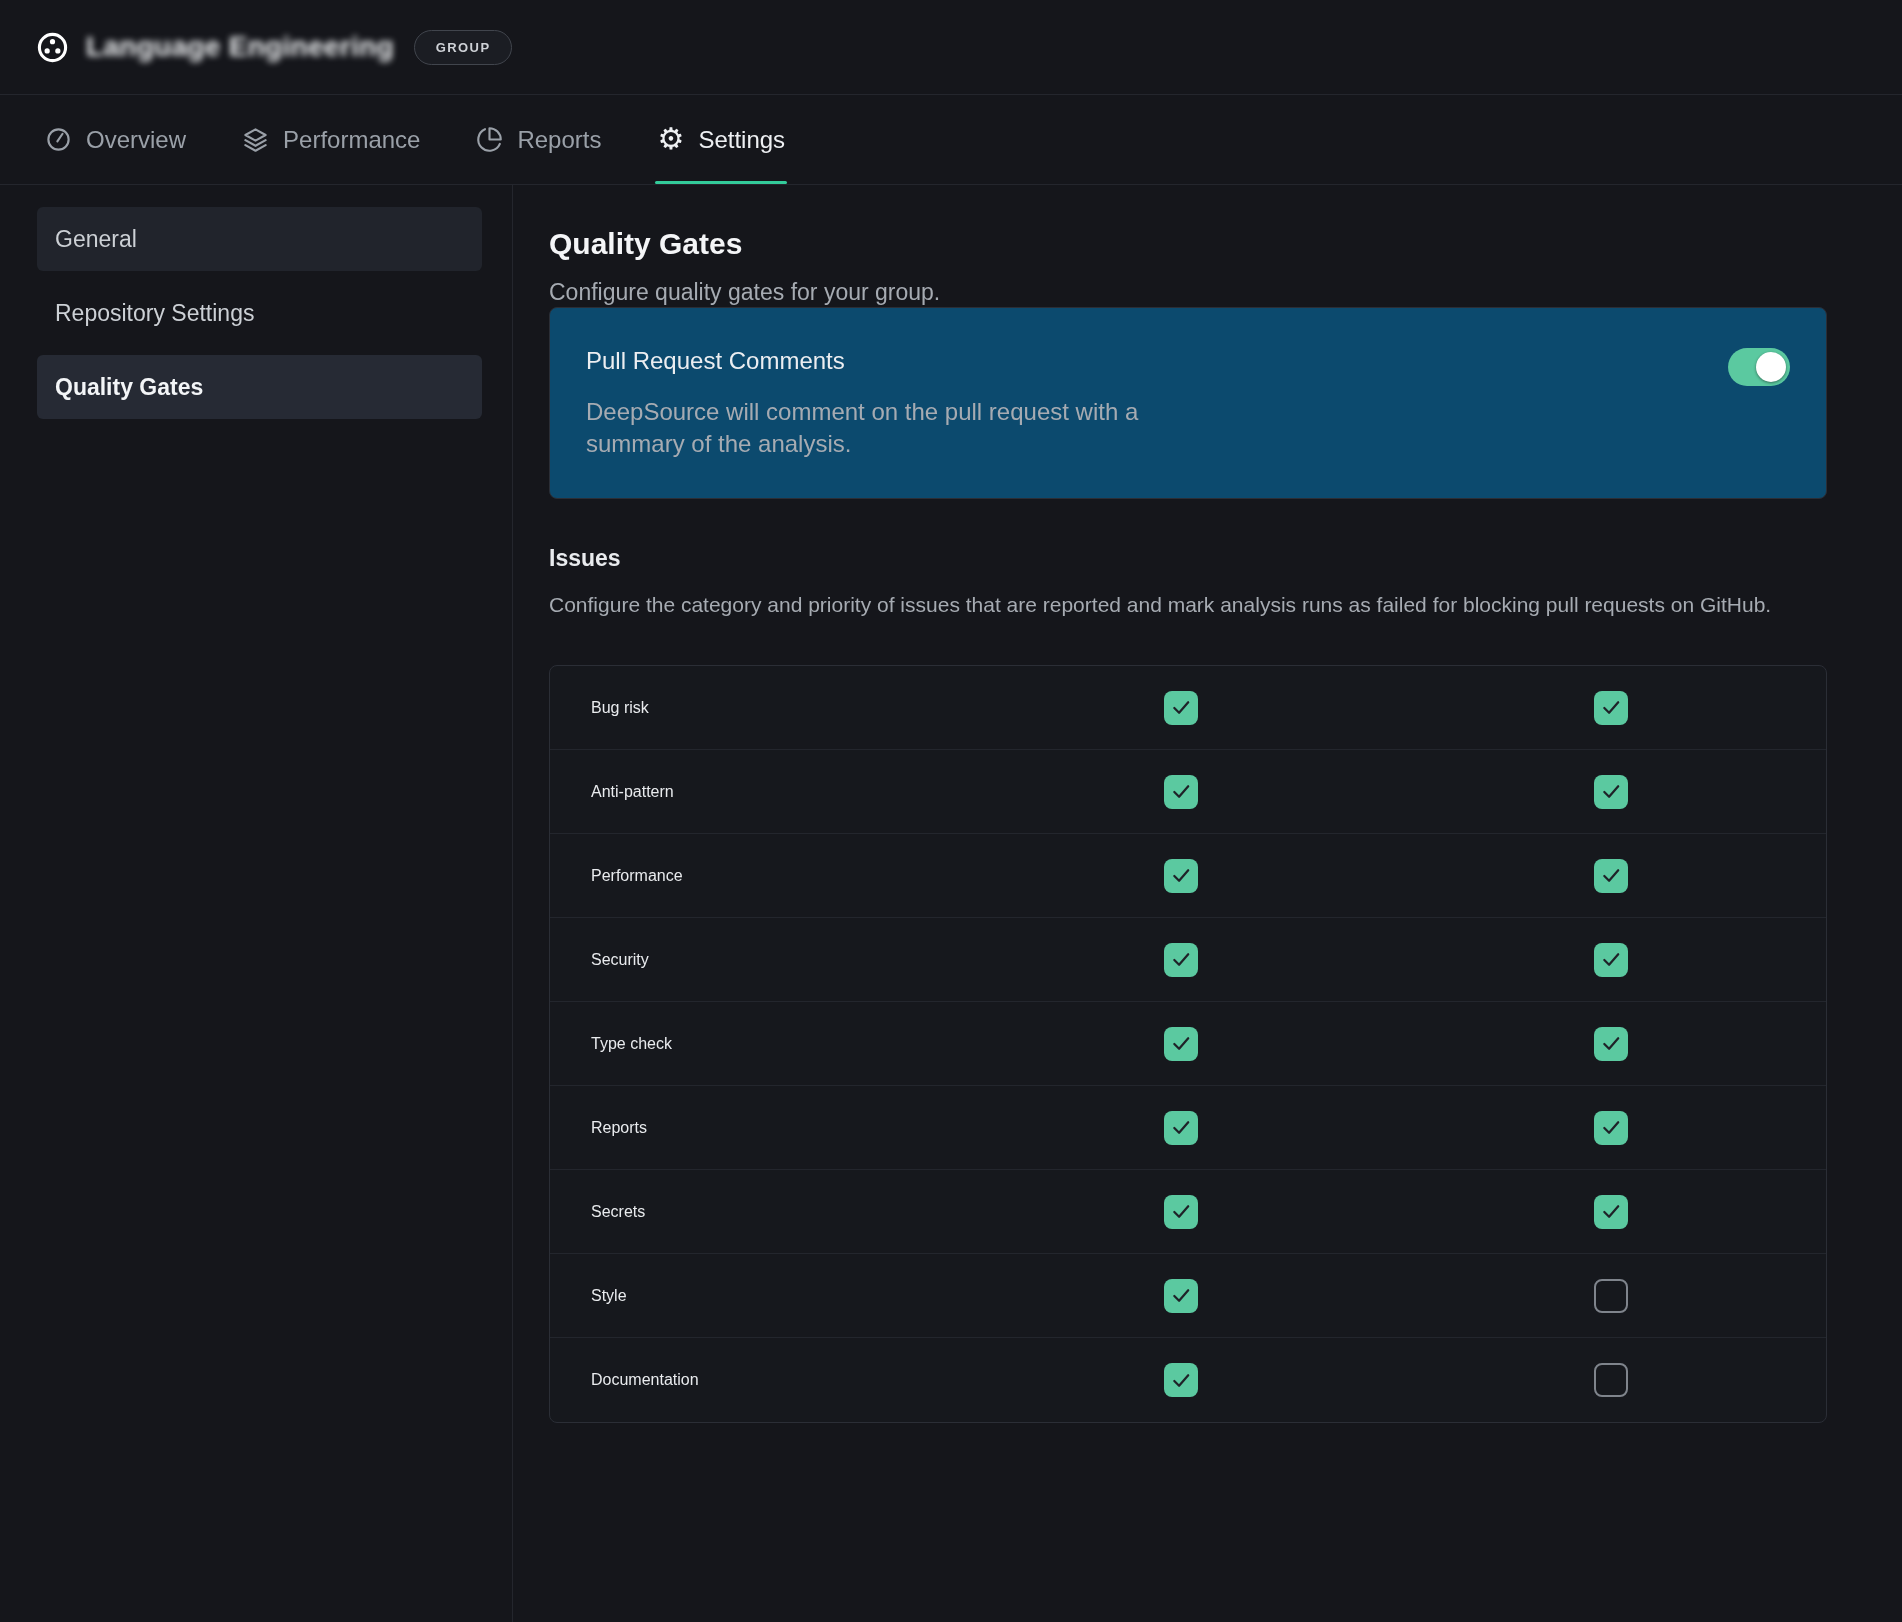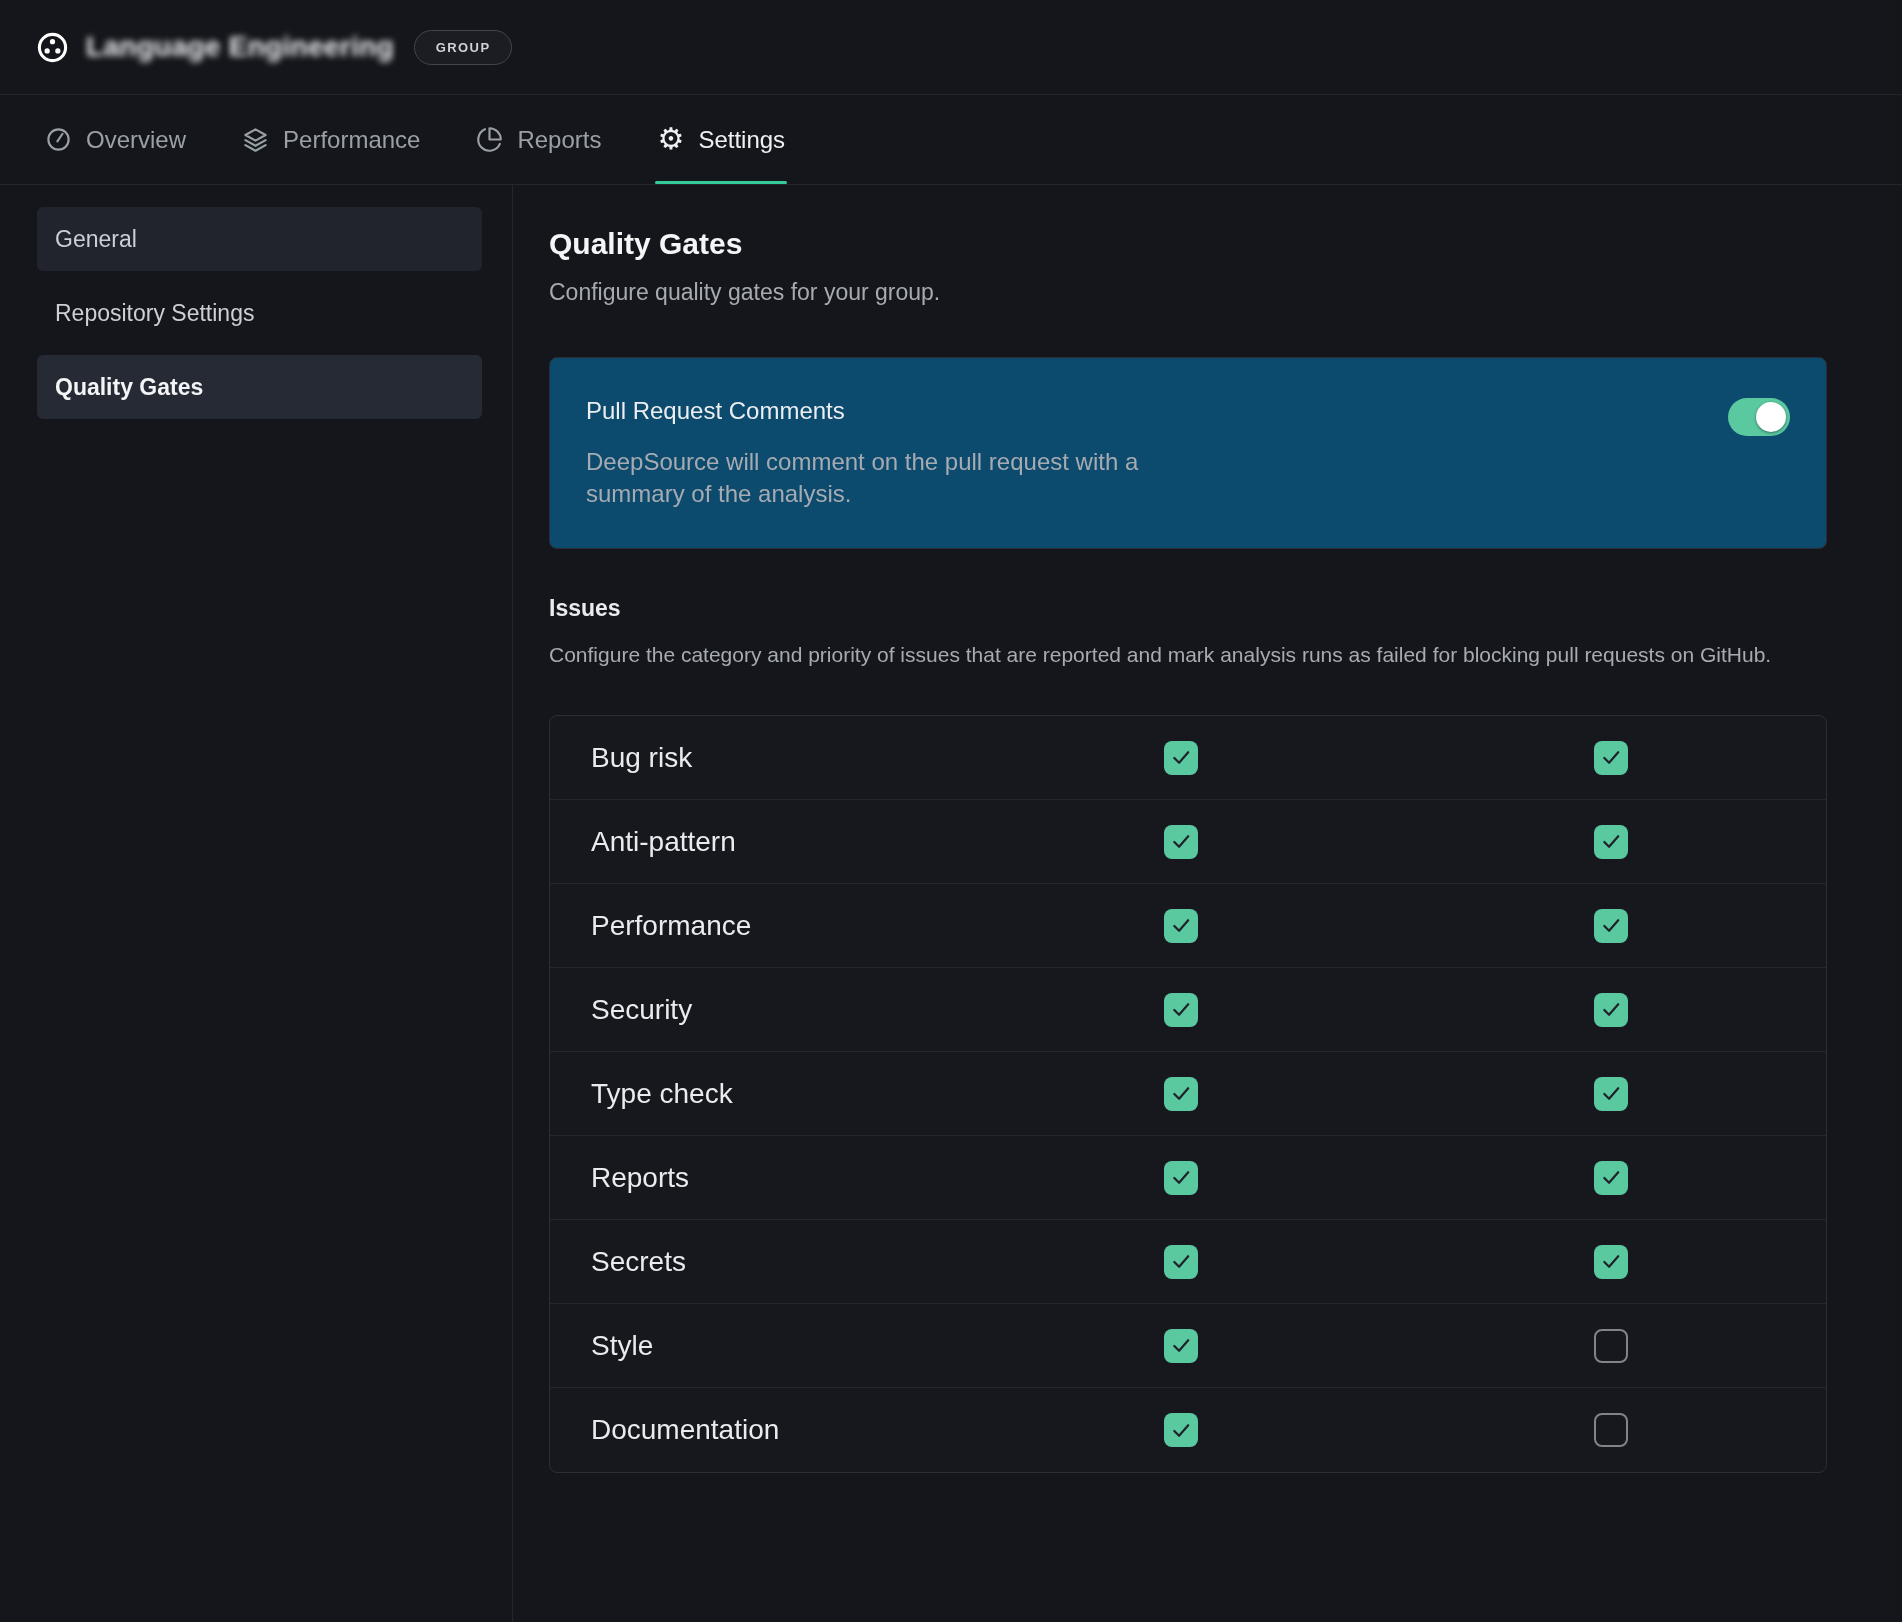--- a/index.html
+++ b/index.html
@@ -25,21 +25,21 @@
   
   .body { display:flex; height:1437px; }
   .sidebar { width:513px; flex:0 0 auto; border-right:1px solid #24262d; padding:22px 30px 0 37px; }
   .side-item { height:64px; display:flex; align-items:center; padding:0 18px; border-radius:6px; margin-bottom:10px;
                font-size:23px; color:#ccd0d5; cursor:pointer; }
   .side-item.highlight { background:#21242c; }
   .side-item.active { background:#262a34; color:#f3f5f7; font-weight:700; }
 
   .main { flex:1; padding:40px 75px 0 36px; }
   .page-title { font-size:30px; line-height:38px; font-weight:700; color:#f4f5f7; margin-bottom:14px; }
-  .page-subtitle { font-size:23px; line-height:30px; color:#a6abb2; margin-bottom:50px; }
+  .page-subtitle { font-size:23px; line-height:30px; color:#a6abb2; }
 
   
   .card { border:1px solid #2b2e36; border-radius:8px; background:#0c4a6e; padding:38px 36px; display:flex;
           justify-content:space-between; align-items:flex-start; margin-bottom:44px; }
   .card-title { font-size:24px; line-height:30px; font-weight:400; color:#eceef1; margin-bottom:20px; }
   .card-desc { font-size:24px; line-height:32px; color:#a6abb2; max-width:630px; }
   .toggle { position:relative; width:62px; height:38px; border-radius:19px; background:#5bc9a0; cursor:pointer; flex:0 0 auto; margin-top:2px; }
   .toggle .knob { position:absolute; top:4px; right:4px; width:30px; height:30px; border-radius:50%; background:#ffffff;
                   box-shadow:0 1px 3px rgba(0,0,0,.45); }
 
@@ -48,21 +48,21 @@
   .issues-desc { font-size:21px; line-height:40px; color:#a6abb2; margin-bottom:40px; max-width:1278px; }
 
   .table { border:1px solid #2b2e36; border-radius:8px; background:#16181d; overflow:hidden; }
   .thead, .trow { display:grid; grid-template-columns:416px 430px 1fr; align-items:center; }
   .thead { height:78px; border-bottom:1px solid #272a31; }
   .th { font-size:17px; font-weight:700; letter-spacing:.6px; color:#b7bbc1; text-transform:uppercase; }
   .th.cat { padding-left:41px; }
   .th.center, .cell.center { justify-self:stretch; text-align:center; }
   .trow { height:84px; border-bottom:1px solid #23262d; }
   .trow:last-child { border-bottom:none; }
-  .cell.cat { padding-left:41px; font-size:28px; color:#e9ebee; }
+  .cell.cat { padding-left:41px; font-size:16px; color:#e9ebee; }
 
   .checkbox { display:inline-flex; align-items:center; justify-content:center; width:34px; height:34px; border-radius:8px; cursor:pointer; vertical-align:middle; }
   .checkbox.checked { background:#5bc9a0; }
   .checkbox.unchecked { background:transparent; border:2px solid #7f848c; }
   .checkbox svg { width:23px; height:23px; }
 </style>
 </head>
 <body>
 
 <div class="page">

